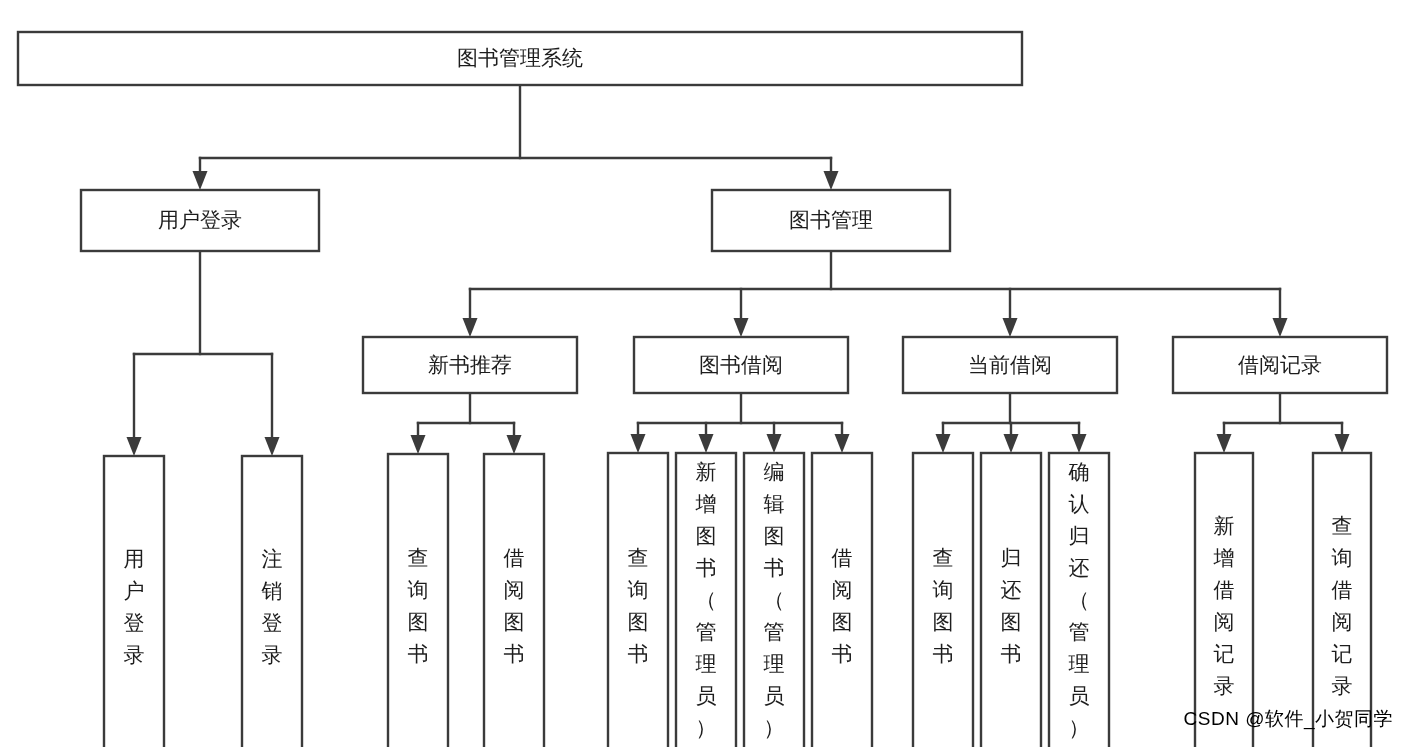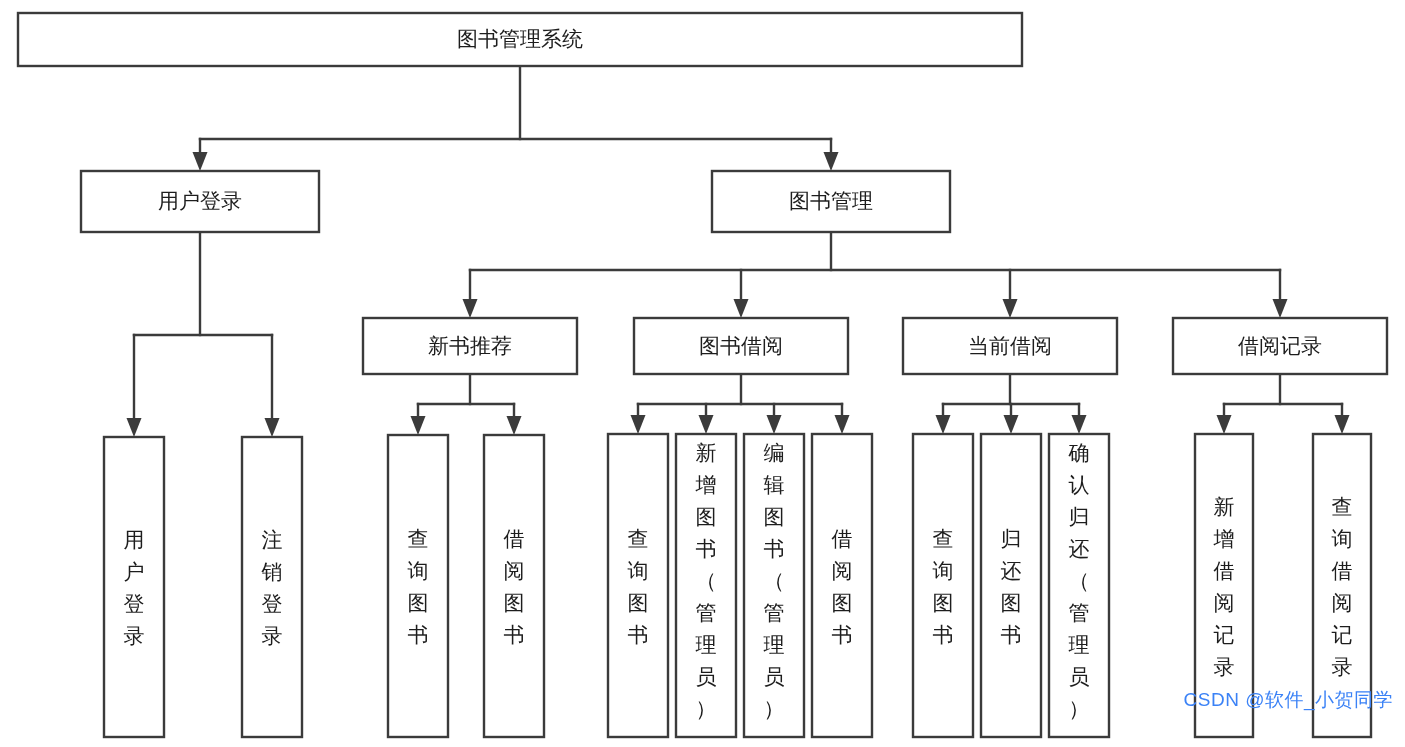--- a/index.html
+++ b/index.html
@@ -10,20 +10,21 @@
   body {
     width: 1405px;
     height: 747px;
     font-family: "Liberation Sans", "DejaVu Sans", sans-serif;
     overflow: hidden;
   }
   #diagram-root {
     position: relative;
     width: 1405px;
     height: 719px;
+    margin-top: 19px;
   }
   svg#tree-svg {
     position: absolute;
     top: 0;
     left: 0;
     width: 1405px;
     height: 747px;
   }
   .node-box {
     fill: #ffffff;
@@ -52,21 +53,21 @@
     font-size: 21px;
     fill: #1d1d1d;
     text-anchor: middle;
   }
   .watermark {
     position: absolute;
     right: 12px;
     bottom: 6px;
     font-family: "Liberation Sans", "DejaVu Sans", sans-serif;
     font-size: 19px;
-    color: #3b82f6;
+    color: #000000;
     letter-spacing: 0.5px;
     white-space: nowrap;
     pointer-events: none;
   }
 </style>
 </head>
 <body>
 
 <div id="diagram-root">
   <svg id="tree-svg" viewBox="0 0 1405 747">

